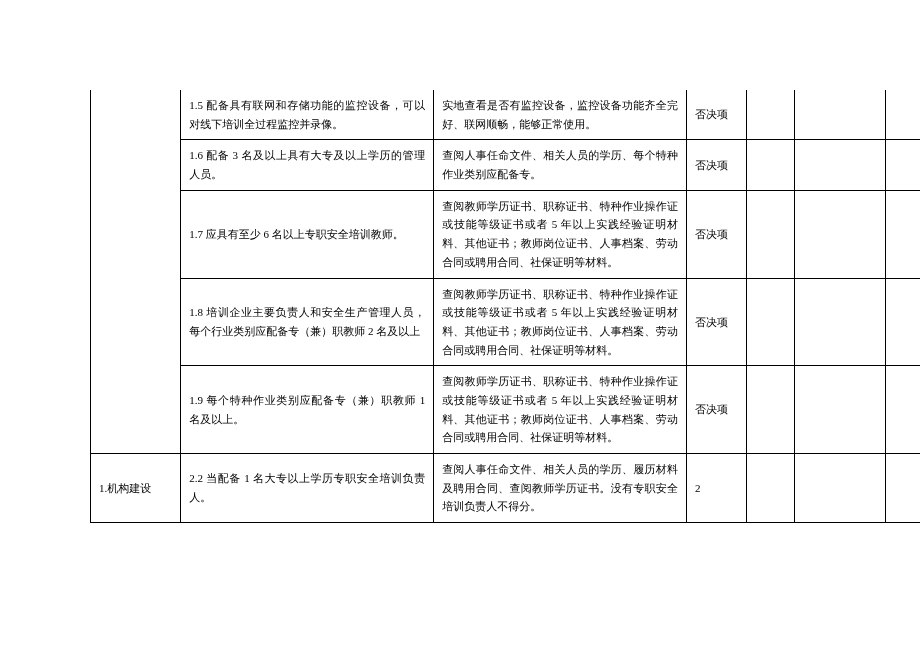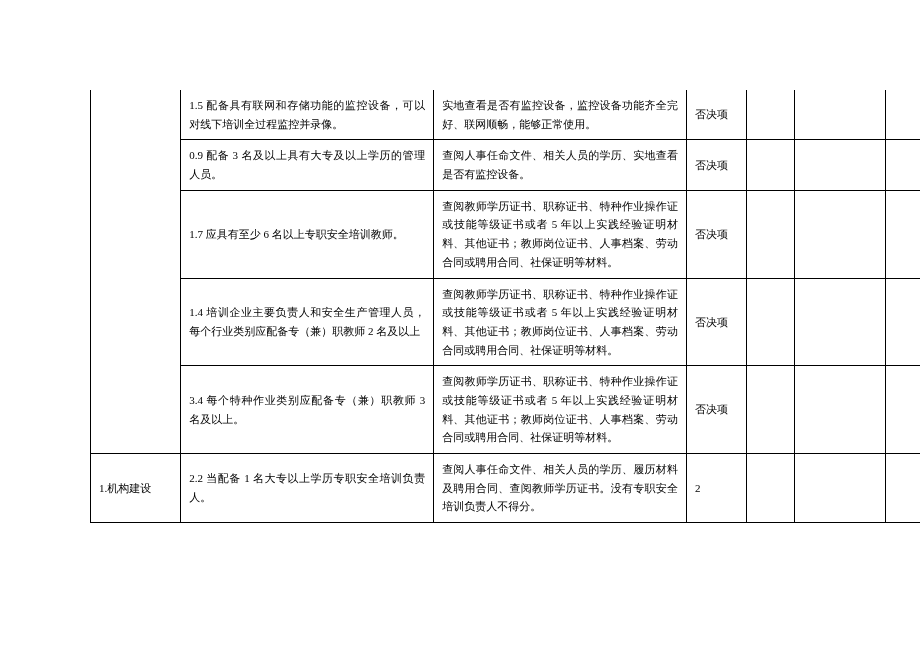--- a/index.html
+++ b/index.html
@@ -62,45 +62,45 @@
       <tr>
         <td class="no-top" rowspan="5"></td>
         <td class="no-top justify">1.5 配备具有联网和存储功能的监控设备，可以对线下培训全过程监控并录像。</td>
         <td class="no-top justify">实地查看是否有监控设备，监控设备功能齐全完好、联网顺畅，能够正常使用。</td>
         <td class="no-top">否决项</td>
         <td class="no-top"></td>
         <td class="no-top"></td>
         <td class="no-top"></td>
       </tr>
       <tr>
-        <td class="justify">0.9 配备 3 名及以上具有大专及以上学历的管理人员。</td>
-        <td class="justify">查阅人事任命文件、相关人员的学历、实地查看是否有监控设备。</td>
+        <td class="justify">1.6 配备 3 名及以上具有大专及以上学历的管理人员。</td>
+        <td class="justify">查阅人事任命文件、相关人员的学历、每个特种作业类别应配备专。</td>
         <td>否决项</td>
         <td></td>
         <td></td>
         <td></td>
       </tr>
       <tr>
         <td class="justify">1.7 应具有至少 6 名以上专职安全培训教师。</td>
         <td class="justify">查阅教师学历证书、职称证书、特种作业操作证或技能等级证书或者 5 年以上实践经验证明材料、其他证书；教师岗位证书、人事档案、劳动合同或聘用合同、社保证明等材料。</td>
         <td>否决项</td>
         <td></td>
         <td></td>
         <td></td>
       </tr>
       <tr>
-        <td class="justify">1.4 培训企业主要负责人和安全生产管理人员，每个行业类别应配备专（兼）职教师 2 名及以上</td>
+        <td class="justify">1.8 培训企业主要负责人和安全生产管理人员，每个行业类别应配备专（兼）职教师 2 名及以上</td>
         <td class="justify">查阅教师学历证书、职称证书、特种作业操作证或技能等级证书或者 5 年以上实践经验证明材料、其他证书；教师岗位证书、人事档案、劳动合同或聘用合同、社保证明等材料。</td>
         <td>否决项</td>
         <td></td>
         <td></td>
         <td></td>
       </tr>
       <tr>
-        <td class="justify">3.4 每个特种作业类别应配备专（兼）职教师 3 名及以上。</td>
+        <td class="justify">1.9 每个特种作业类别应配备专（兼）职教师 1 名及以上。</td>
         <td class="justify">查阅教师学历证书、职称证书、特种作业操作证或技能等级证书或者 5 年以上实践经验证明材料、其他证书；教师岗位证书、人事档案、劳动合同或聘用合同、社保证明等材料。</td>
         <td>否决项</td>
         <td></td>
         <td></td>
         <td></td>
       </tr>
       <tr>
         <td>1.机构建设</td>
         <td class="justify">2.2 当配备 1 名大专以上学历专职安全培训负责人。</td>
         <td class="justify">查阅人事任命文件、相关人员的学历、履历材料及聘用合同、查阅教师学历证书。没有专职安全培训负责人不得分。</td>

